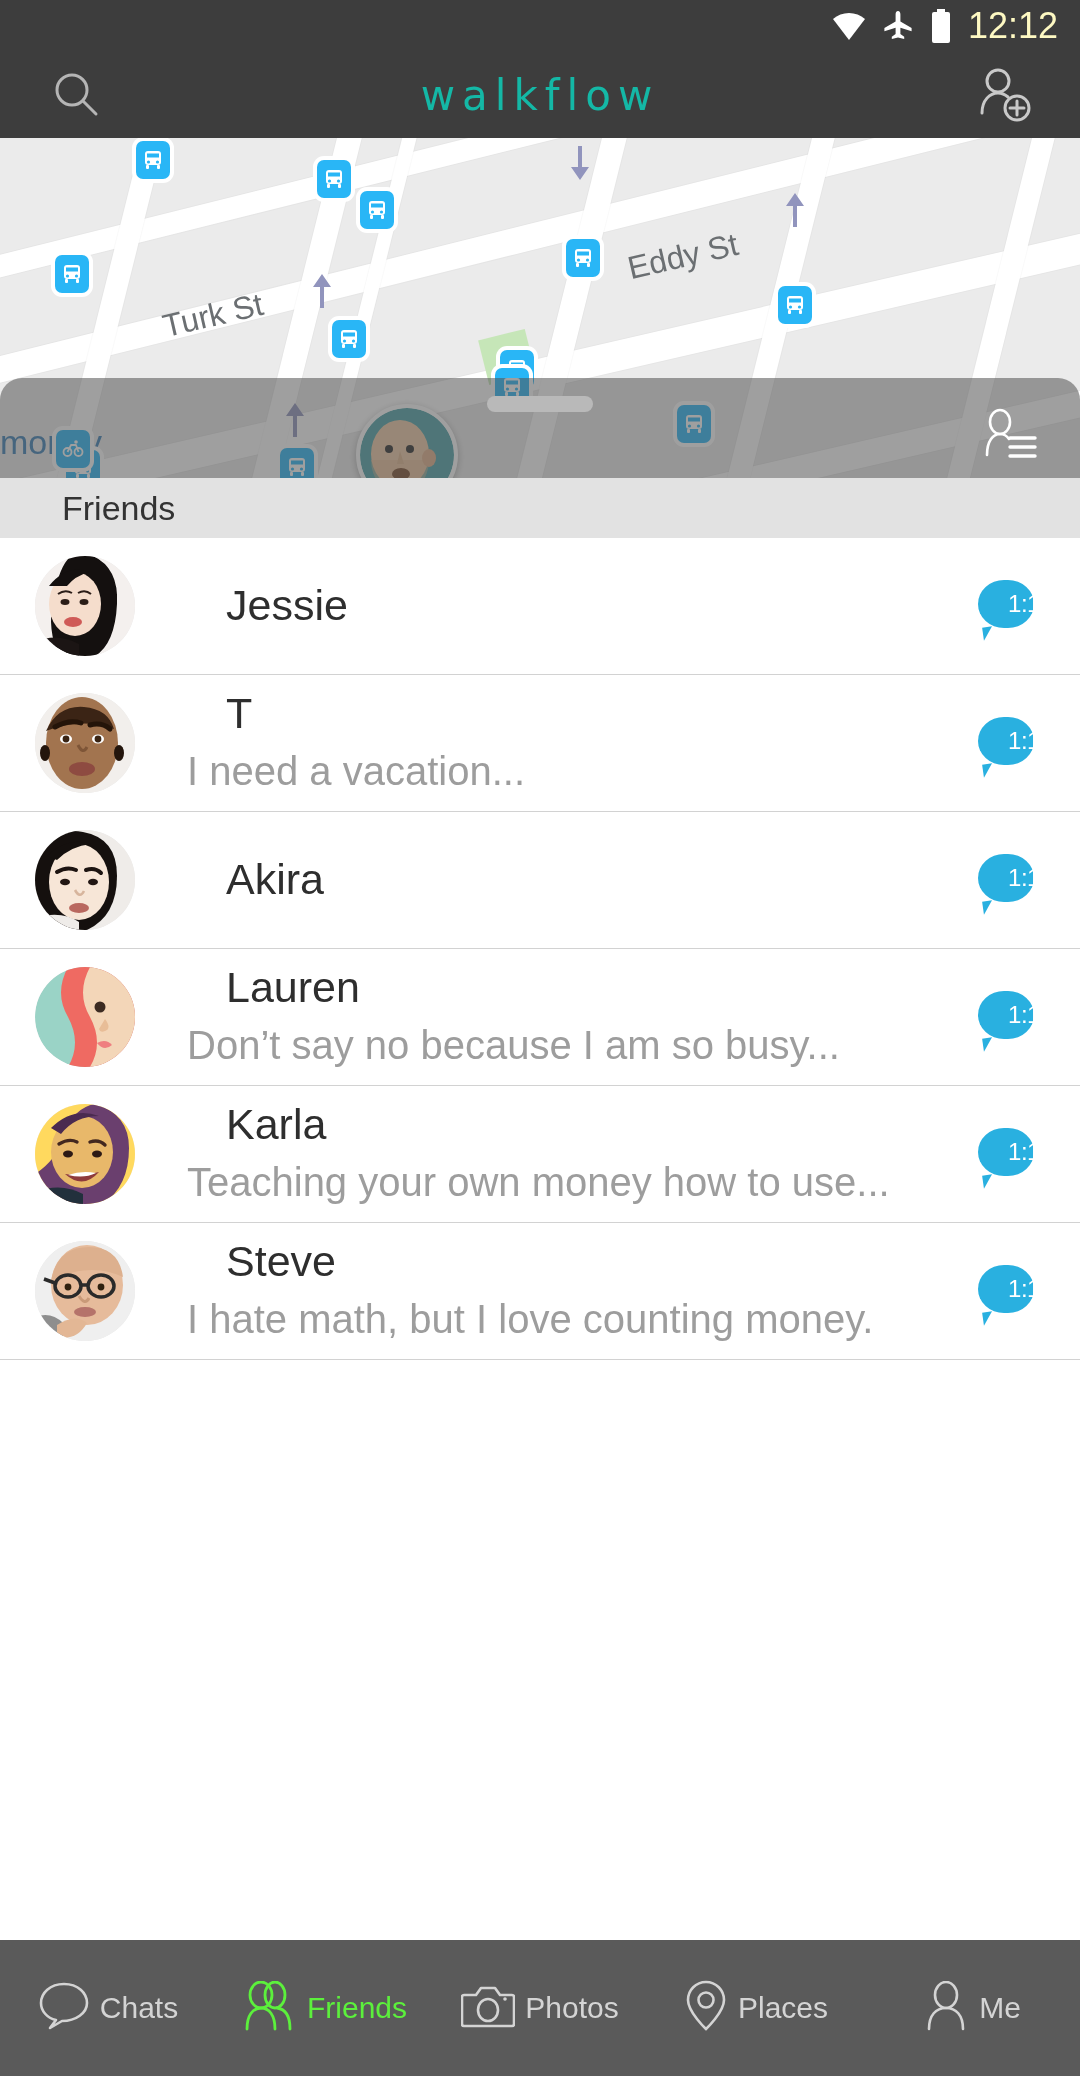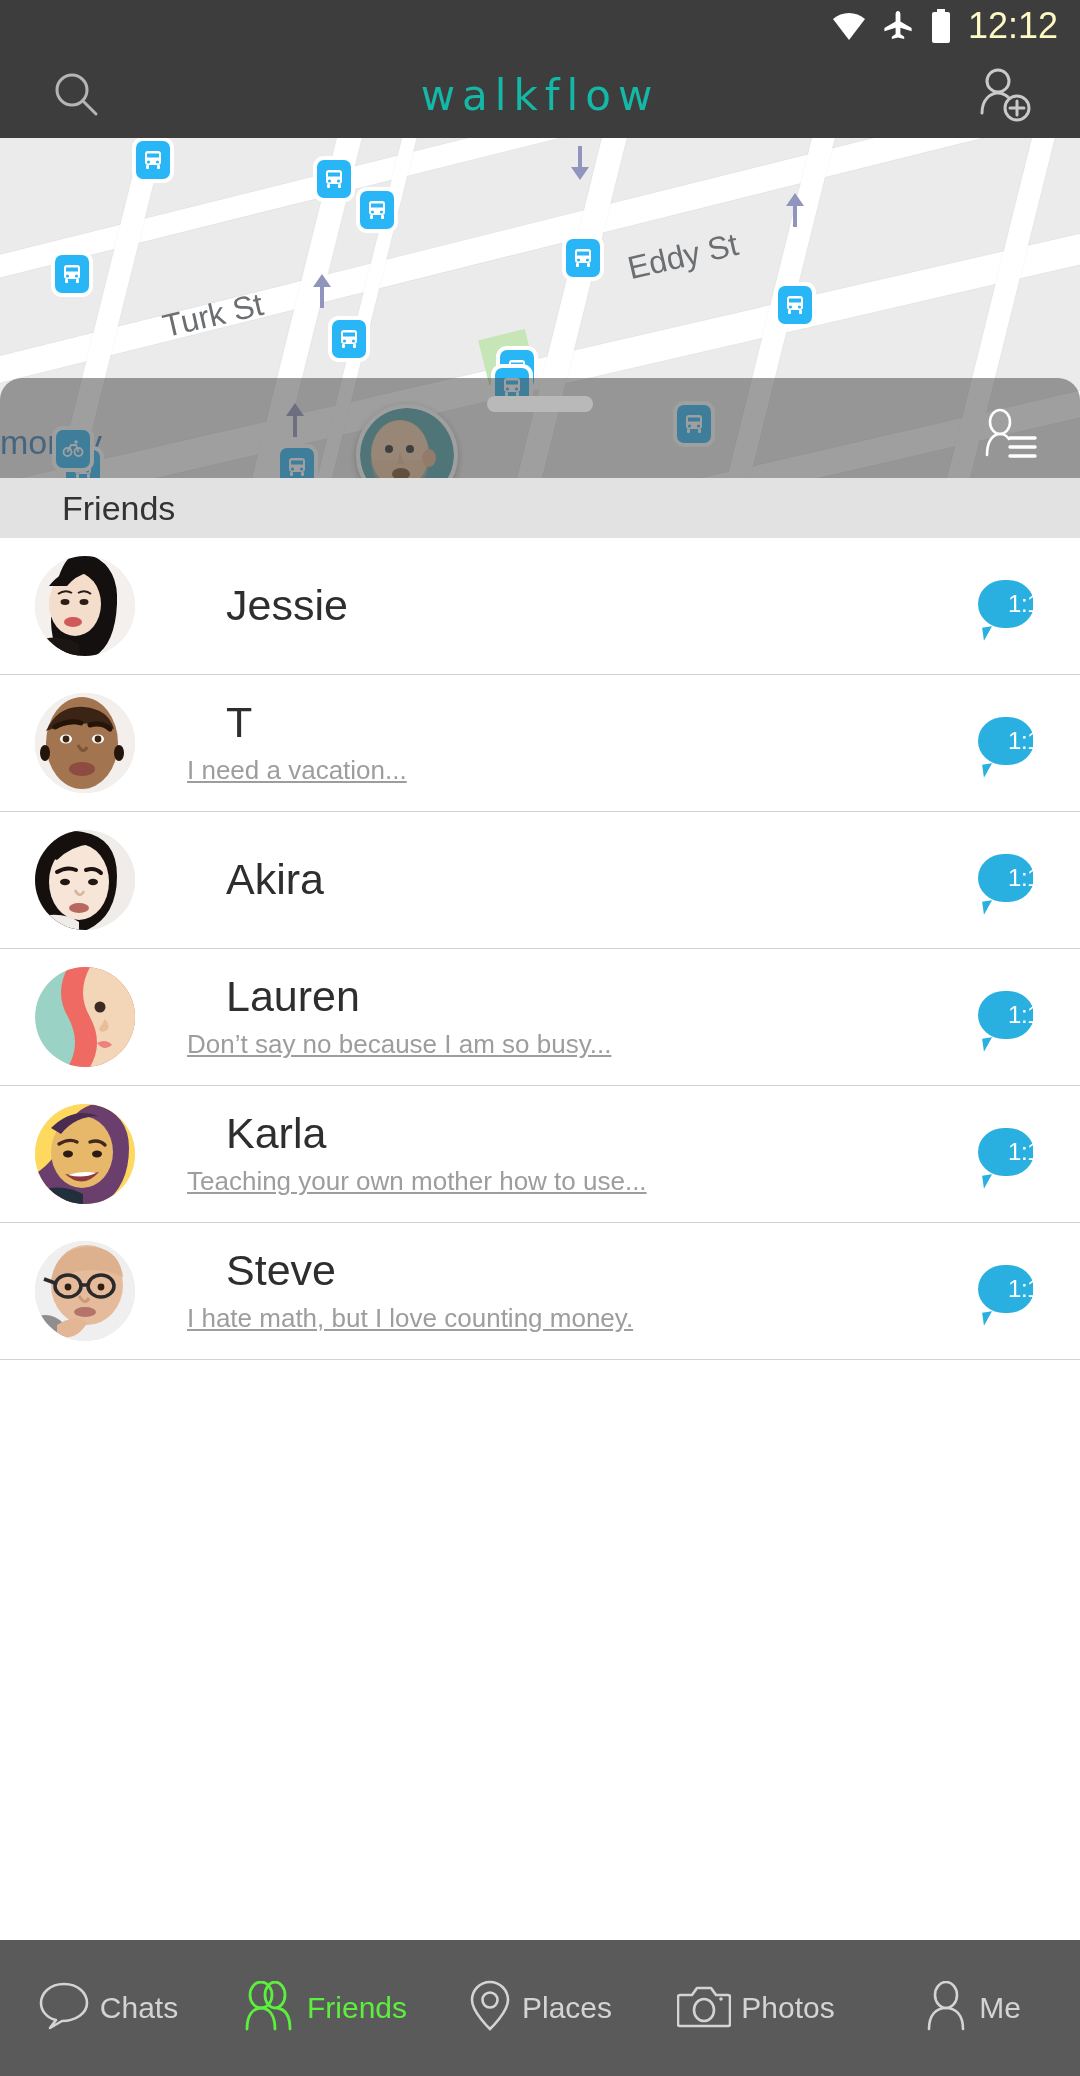--- a/index.html
+++ b/index.html
@@ -109,24 +109,23 @@
     overflow:hidden; flex:0 0 100px; position:relative;
     background:#e8e8e8;
   }
   .avatar svg { display:block; }
   .item-text { flex:1; padding-left:52px; min-width:0; }
   .item-name {
     color:#2e2e2e; font-size:43px; line-height:1.1;
     font-weight:400; white-space:nowrap;margin-left:39px;
   }
   .item-sub {
-    color:#9d9d9d; font-size:26px; line-height:1.25;
+    color:#9d9d9d; font-size:40px; line-height:1.25;
     margin-top:8px; white-space:nowrap; overflow:hidden;
     text-overflow:ellipsis;
-    text-decoration:underline;
   }
   .badge {
     flex:0 0 auto; margin-right:46px;
     width:56px; height:52px; position:relative;
   }
   .badge .bubble {
     width:56px; height:48px; background:#29b0e0;
     border-radius:26px/24px;
     display:flex; align-items:center; justify-content:center;
   }
@@ -515,21 +514,21 @@
         <path d="M55 38 q9 -3 15 3" stroke="#43281f" stroke-width="3.4" fill="none" stroke-linecap="round"></path>
         <ellipse cx="33" cy="50" rx="5" ry="3.4" fill="#2d1a15"></ellipse>
         <ellipse cx="62" cy="50" rx="5" ry="3.4" fill="#2d1a15"></ellipse>
         <path d="M30 70 q18 16 34 -2 q-17 5 -34 2 z" fill="#8e3a3c"></path>
         <path d="M33 71 q16 4 28 -2 q-14 -3 -28 2 z" fill="#fff"></path>
         <path d="M0 88 q26 -10 48 2 l0 10 -48 0 z" fill="#22303c"></path>
       </svg>
     </div>
     <div class="item-text">
       <div class="item-name">Karla</div>
-      <div class="item-sub">Teaching your own mother how to use...</div>
+      <div class="item-sub">Teaching your own money how to use...</div>
     </div>
     <div class="badge">
       <div class="bubble">
           <span>1:1</span>
         </div>
       <div class="tail"></div>
     </div>
   </div>
 
   <div class="list-item">
@@ -581,37 +580,37 @@
         <path d="M6 48 C6 34 12 27 20 27 C28 27 34 34 34 48" fill="none" stroke="#5cf03c" stroke-width="2.8" stroke-linecap="round"></path>
         <ellipse cx="34" cy="14" rx="10" ry="13" fill="none" stroke="#5cf03c" stroke-width="2.8"></ellipse>
         <path d="M36 27 C44 28 49 35 49 48" fill="none" stroke="#5cf03c" stroke-width="2.8" stroke-linecap="round"></path>
       </svg>
     </span>
     <span class="nav-label">Friends</span>
   </div>
 
   <div class="nav-item">
     <span>
-      <svg width="44" height="52" viewBox="0 0 44 52">
-        <path d="M22 2 C12 2 4 10 4 20 C4 32 22 49 22 49 C22 49 40 32 40 20 C40 10 32 2 22 2 Z" fill="none" stroke="#d4d4d4" stroke-width="2.6"></path>
-        <circle cx="22" cy="20" r="7.5" fill="none" stroke="#d4d4d4" stroke-width="2.6"></circle>
-      </svg>
-    </span>
-    <span class="nav-label">Places</span>
-  </div>
-
-  <div class="nav-item">
-    <span>
       <svg width="54" height="48" viewBox="0 0 54 48">
         <path d="M3 13 h12 l5 -7 h14 l5 7 h12 a2 2 0 0 1 2 2 v27 a2 2 0 0 1 -2 2 H3 a2 2 0 0 1 -2 -2 V15 a2 2 0 0 1 2 -2 Z" fill="none" stroke="#d4d4d4" stroke-width="2.6" stroke-linejoin="round"></path>
         <ellipse cx="27" cy="28" rx="10" ry="11" fill="none" stroke="#d4d4d4" stroke-width="2.6"></ellipse>
         <circle cx="44" cy="17" r="1.8" fill="#d4d4d4"></circle>
       </svg>
     </span>
     <span class="nav-label">Photos</span>
+  </div>
+
+  <div class="nav-item">
+    <span>
+      <svg width="44" height="52" viewBox="0 0 44 52">
+        <path d="M22 2 C12 2 4 10 4 20 C4 32 22 49 22 49 C22 49 40 32 40 20 C40 10 32 2 22 2 Z" fill="none" stroke="#d4d4d4" stroke-width="2.6"></path>
+        <circle cx="22" cy="20" r="7.5" fill="none" stroke="#d4d4d4" stroke-width="2.6"></circle>
+      </svg>
+    </span>
+    <span class="nav-label">Places</span>
   </div>
 
   <div class="nav-item">
     <span>
       <svg width="46" height="50" viewBox="0 0 46 50">
         <ellipse cx="23" cy="14" rx="11" ry="13" fill="none" stroke="#d4d4d4" stroke-width="2.6"></ellipse>
         <path d="M6 48 C6 34 13 27 23 27 C33 27 40 34 40 48" fill="none" stroke="#d4d4d4" stroke-width="2.6" stroke-linecap="round"></path>
       </svg>
     </span>
     <span class="nav-label">Me</span>

